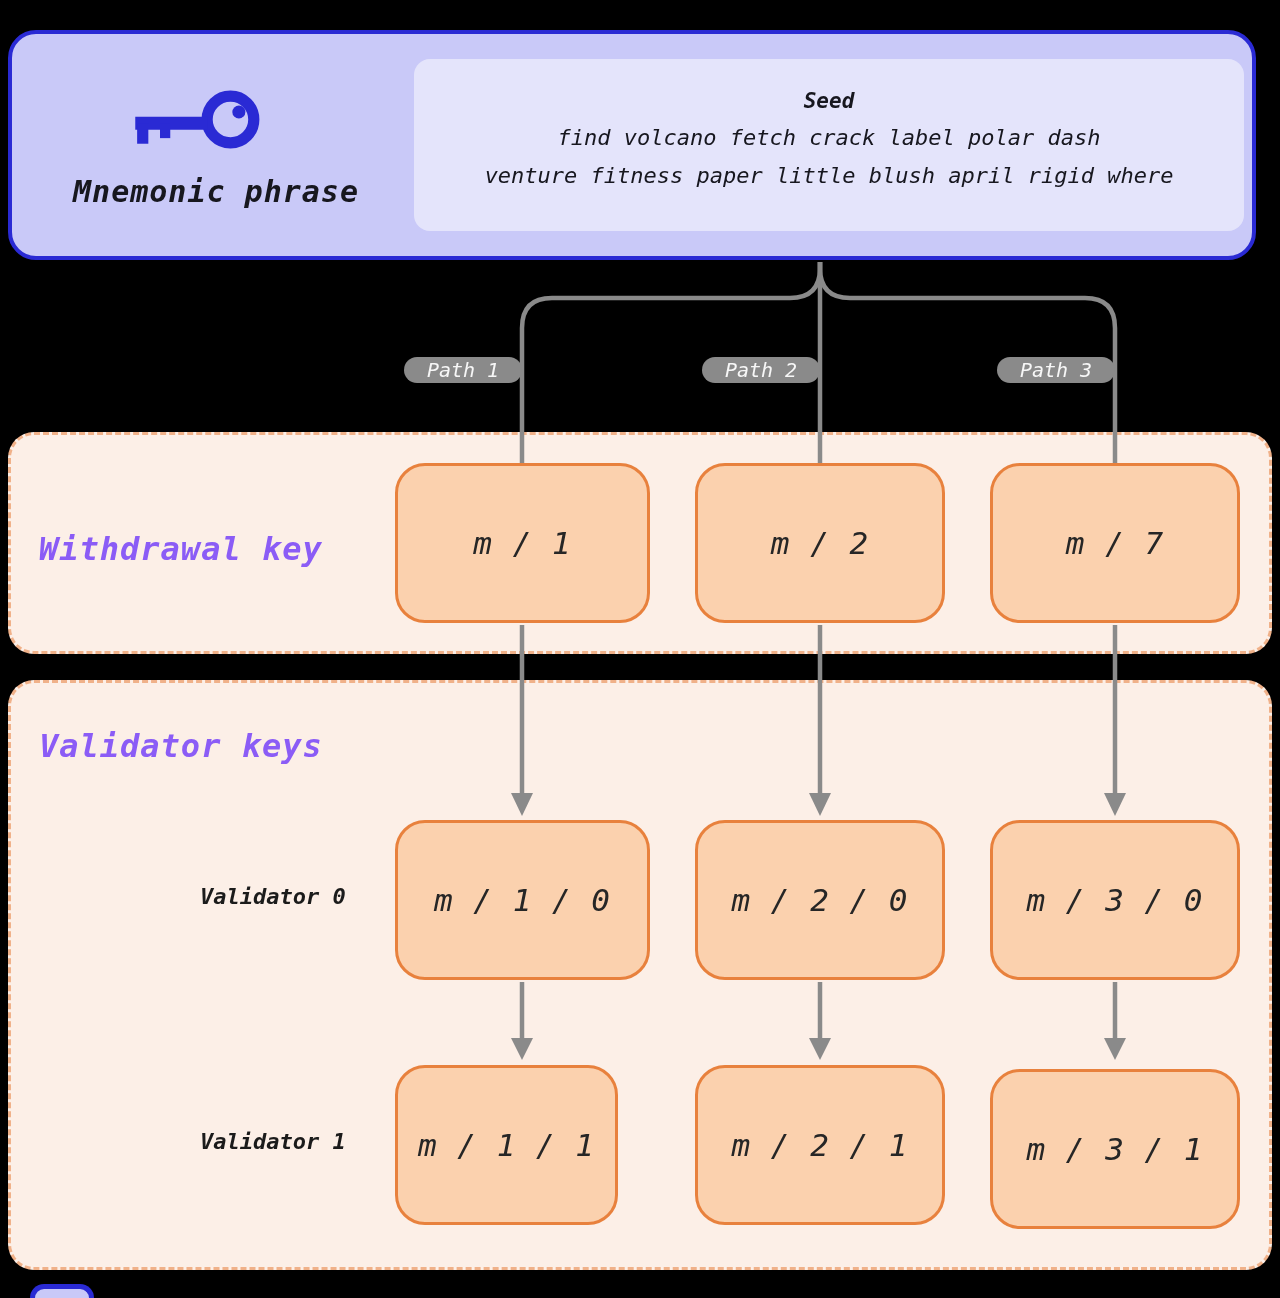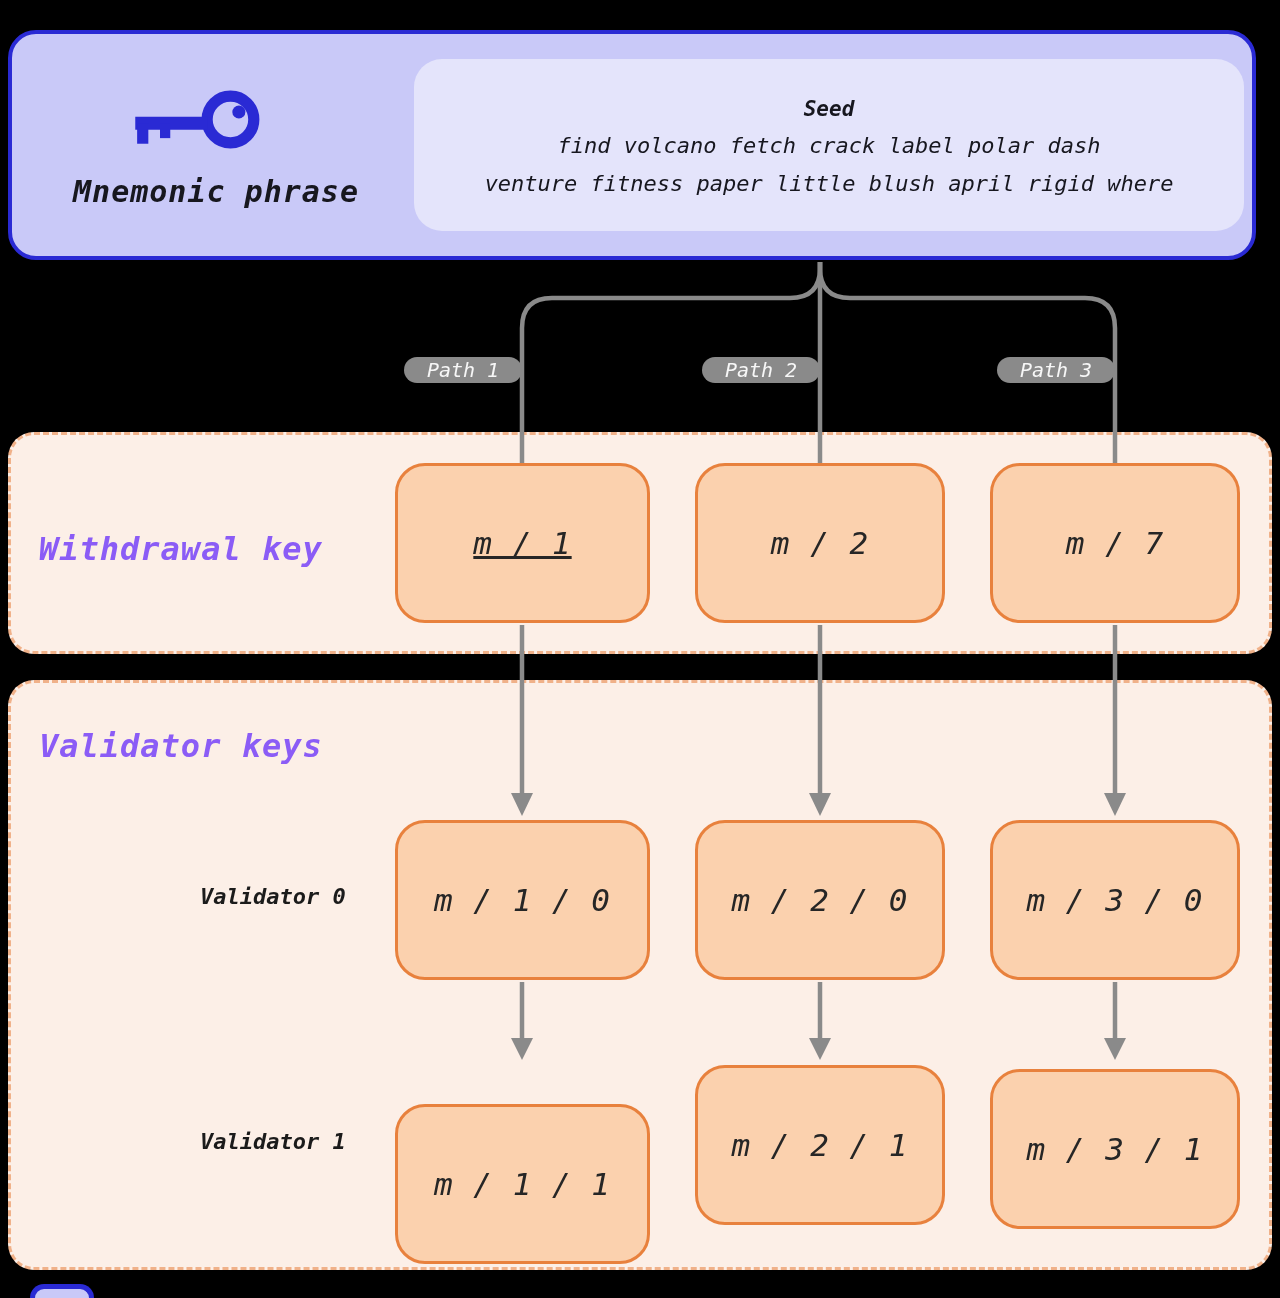--- a/index.html
+++ b/index.html
@@ -23,23 +23,23 @@
   .mnemonic-label {
     position: absolute; left: 34px; top: 140px; width: 340px;
     text-align: center;
     font-size: 30px; font-style: italic; font-weight: 600;
     letter-spacing: 1px;
     color: #17171f;
   }
   .seed-box {
     position: absolute; left: 402px; top: 25px; width: 830px; height: 172px;
     background: #e4e4fb;
-    border-radius: 28px;
+    border-radius: 16px;
     text-align: center;
-    padding-top: 38px;
+    padding-top: 30px;
     color: #17171f;
   }
   .seed-title { font-size: 21px; font-style: italic; font-weight: 700; margin-bottom: 6px; }
   .seed-line { font-size: 22px; font-style: italic; font-weight: 500; line-height: 38px; }
 
   
   .section {
     position: absolute;
     left: 8px; width: 1264px;
     background: #fcefe7;
@@ -153,29 +153,29 @@
       <polygon points="511,1038 533,1038 522,1060"></polygon>
       <polygon points="809,1038 831,1038 820,1060"></polygon>
       <polygon points="1104,1038 1126,1038 1115,1060"></polygon>
     </g>
   </svg>
 
   <div class="pill" style="left:404px;">Path 1</div>
   <div class="pill" style="left:702px;">Path 2</div>
   <div class="pill" style="left:997px;">Path 3</div>
 
-  <div class="kbox" style="left:395px; top:463px; width:255px;text-decoration:underline;">m / 1</div>
+  <div class="kbox" style="left:395px; top:463px; width:255px;">m / 1</div>
   <div class="kbox" style="left:695px; top:463px;">m / 2</div>
   <div class="kbox" style="left:990px; top:463px;">m / 7</div>
 
   <div class="row-label" style="left:200px; top:884px;">Validator 0</div>
   <div class="kbox" style="left:395px; top:820px; width:255px;">m / 1 / 0</div>
   <div class="kbox" style="left:695px; top:820px;">m / 2 / 0</div>
   <div class="kbox" style="left:990px; top:820px;">m / 3 / 0</div>
 
   <div class="row-label" style="left:200px; top:1129px;">Validator 1</div>
-  <div class="kbox" style="left:395px; top:1104px; width:255px;">m / 1 / 1</div>
+  <div class="kbox" style="left:395px; top:1065px; width:223px;">m / 1 / 1</div>
   <div class="kbox" style="left:695px; top:1065px;">m / 2 / 1</div>
   <div class="kbox" style="left:990px; top:1069px;">m / 3 / 1</div>
 
   <div class="next-partial"></div>
 
 </div>
 
 </body></html>

